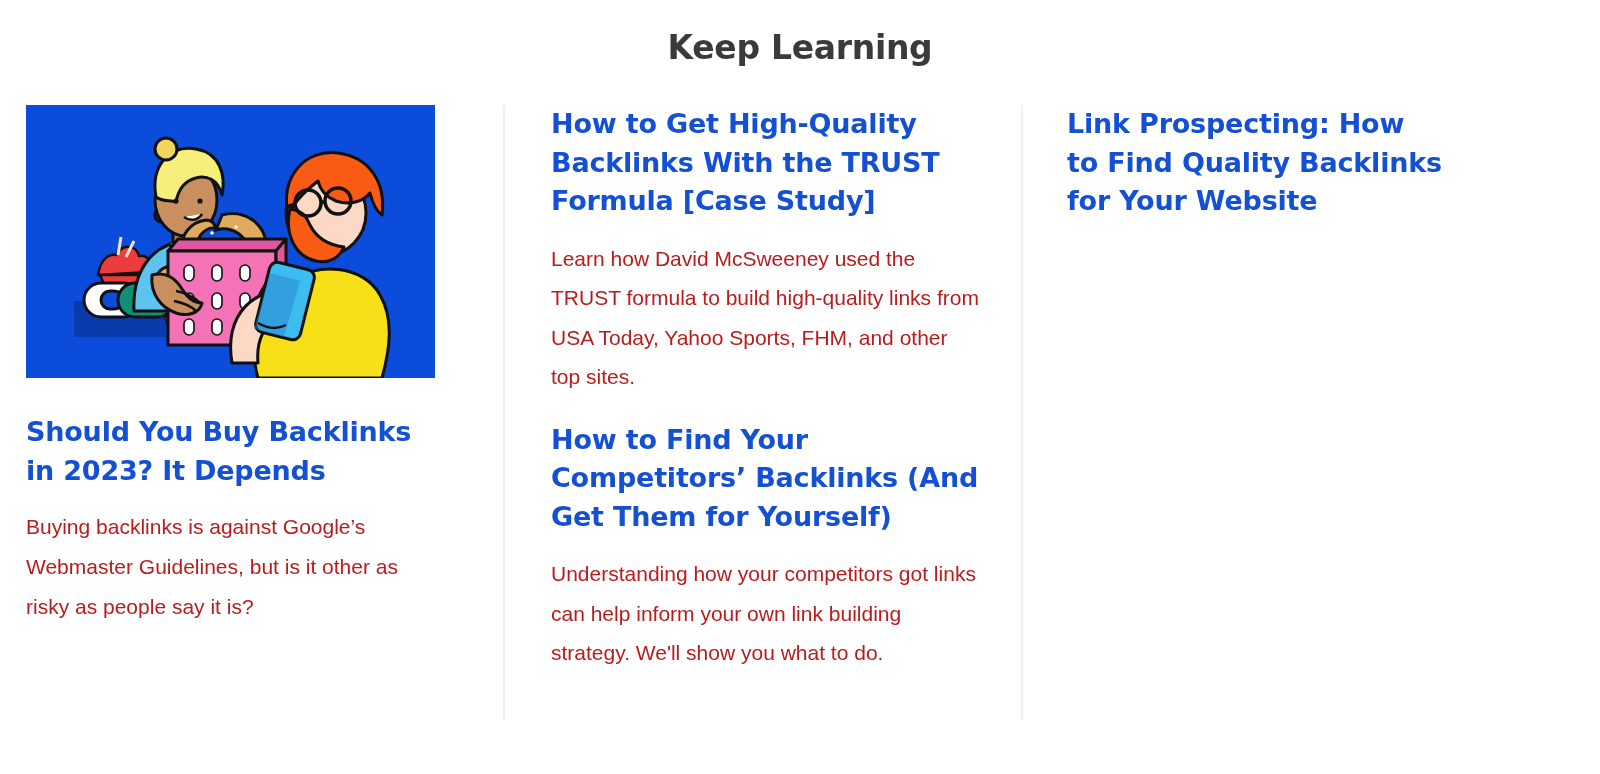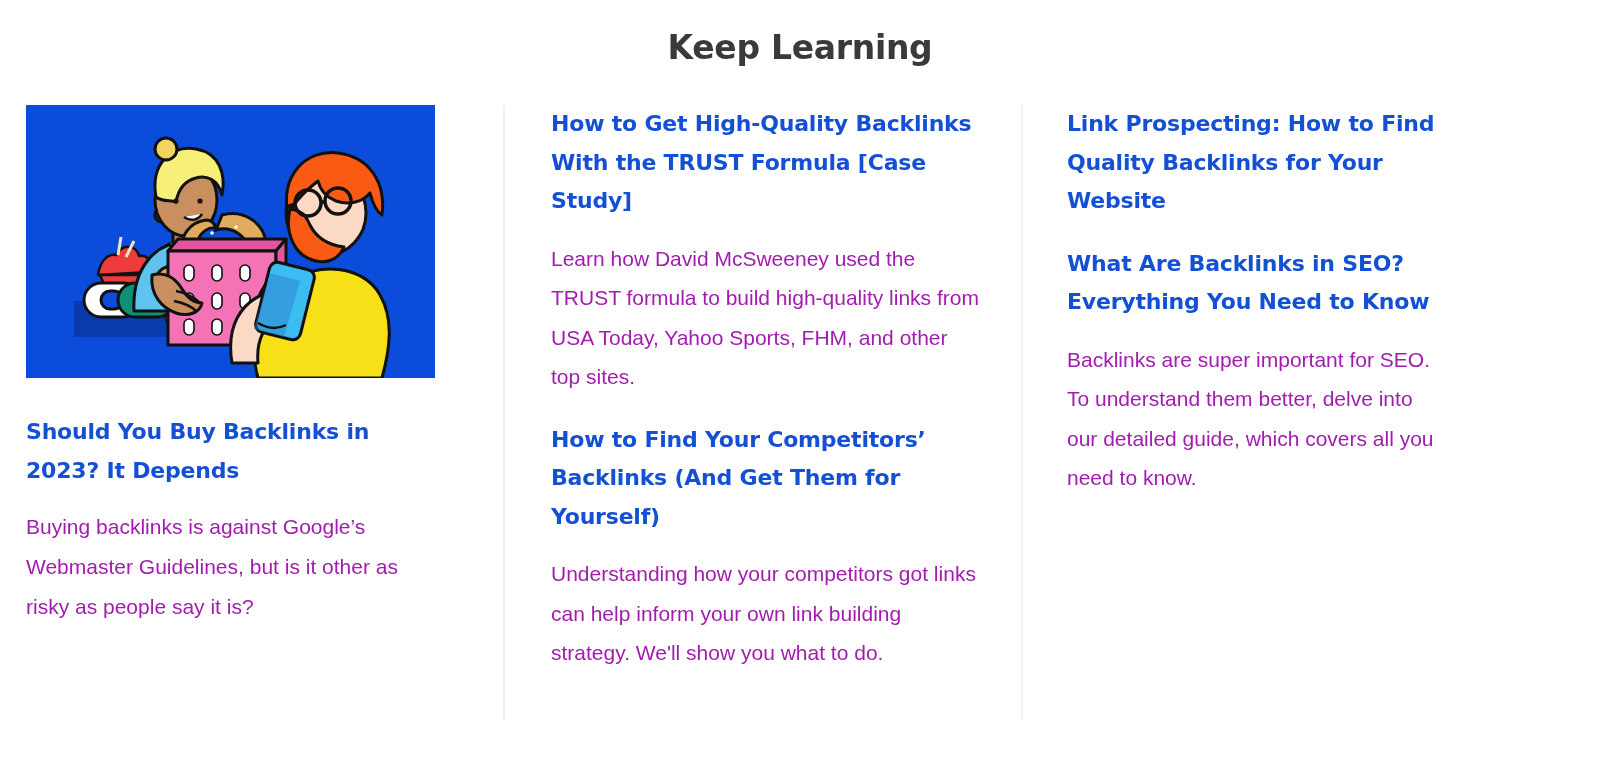--- a/index.html
+++ b/index.html
@@ -63,33 +63,33 @@
     overflow: hidden;
   }
   .hero-svg { display: block; width: 409px; height: 273px; }
 
   
   .article { margin-bottom: 34px; }
   .article:last-child { margin-bottom: 0; }
 
   .article-title {
     margin: 0 0 20px 0;
-    font-size: 22px;
+    font-size: 27px;
     line-height: 38.5px;
     font-weight: 700;
     color: #1450d4;
     font-family: "DejaVu Sans", sans-serif;
     letter-spacing: -0.2px;
   }
   .article-desc {
     margin: 0;
     font-size: 21px;
     line-height: 39.5px;
     font-weight: 400;
-    color: #a21caf;
+    color: #b91c1c;
     font-family: "Liberation Sans", sans-serif;
   }
 
   
   .col-left .article-title { margin-top: 35px; margin-bottom: 17px; }
   .col-left .article-desc  { line-height: 40px; }
 
   .col-mid .article:first-child  { margin-bottom: 24px; }
   .col-right .article:first-child { margin-bottom: 24px; }
   .col-mid .article-title, .col-right .article-title { margin-bottom: 18px; }
@@ -234,20 +234,16 @@
         <p class="article-desc">Understanding how your competitors got links can help inform your own link building strategy. We'll show you what to do.</p>
       </div>
     </div>
 
     <div class="col col-right">
 
       <div class="article">
         <a class="article-title" href="#" style="display:block; text-decoration:none;">Link Prospecting: How to Find Quality Backlinks for Your Website</a>
       </div>
 
-      <div class="article">
-        <a class="article-title" href="#" style="display:block; text-decoration:none;">What Are Backlinks in SEO? Everything You Need to Know</a>
-        <p class="article-desc">Backlinks are super important for SEO. To understand them better, delve into our detailed guide, which covers all you need to know.</p>
-      </div>
     </div>
 
   </div>
 </div>
 
 </body></html>

